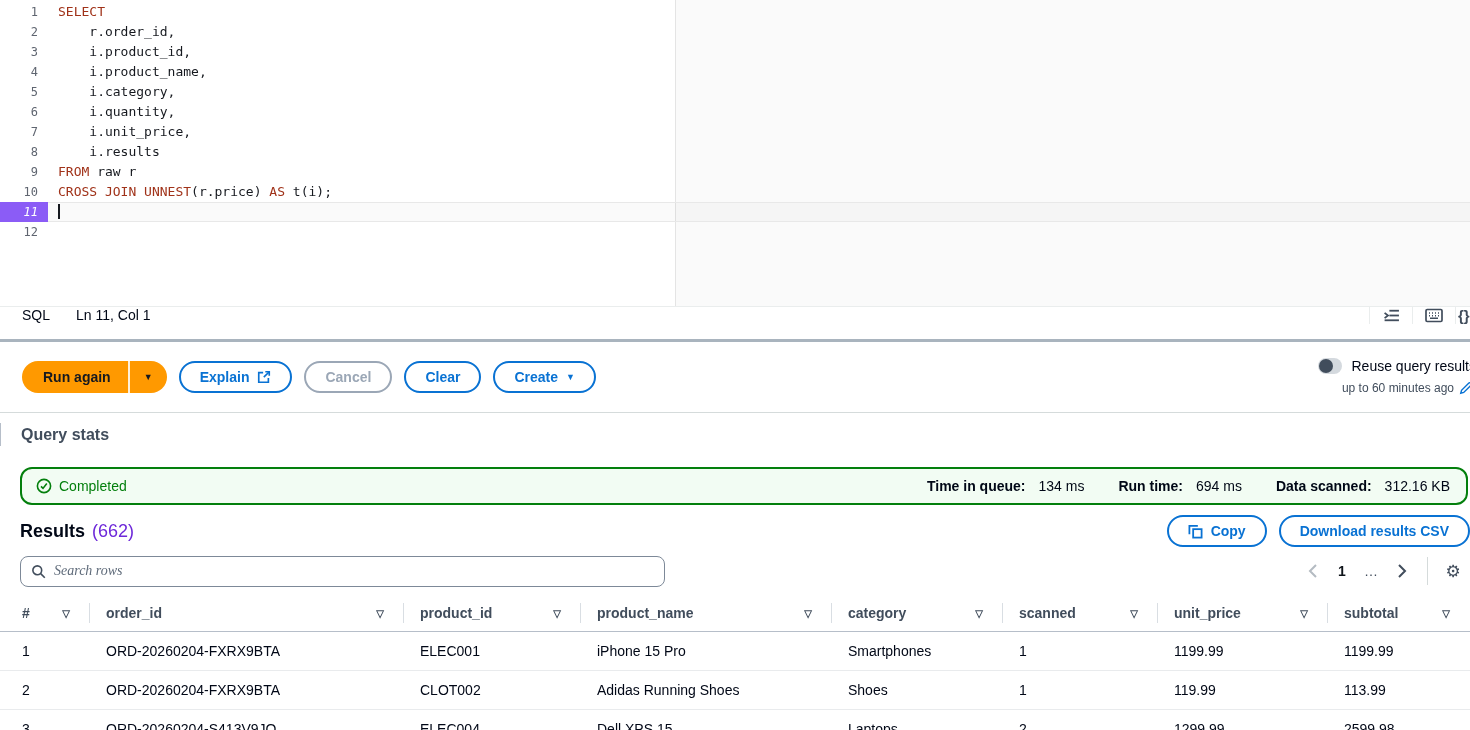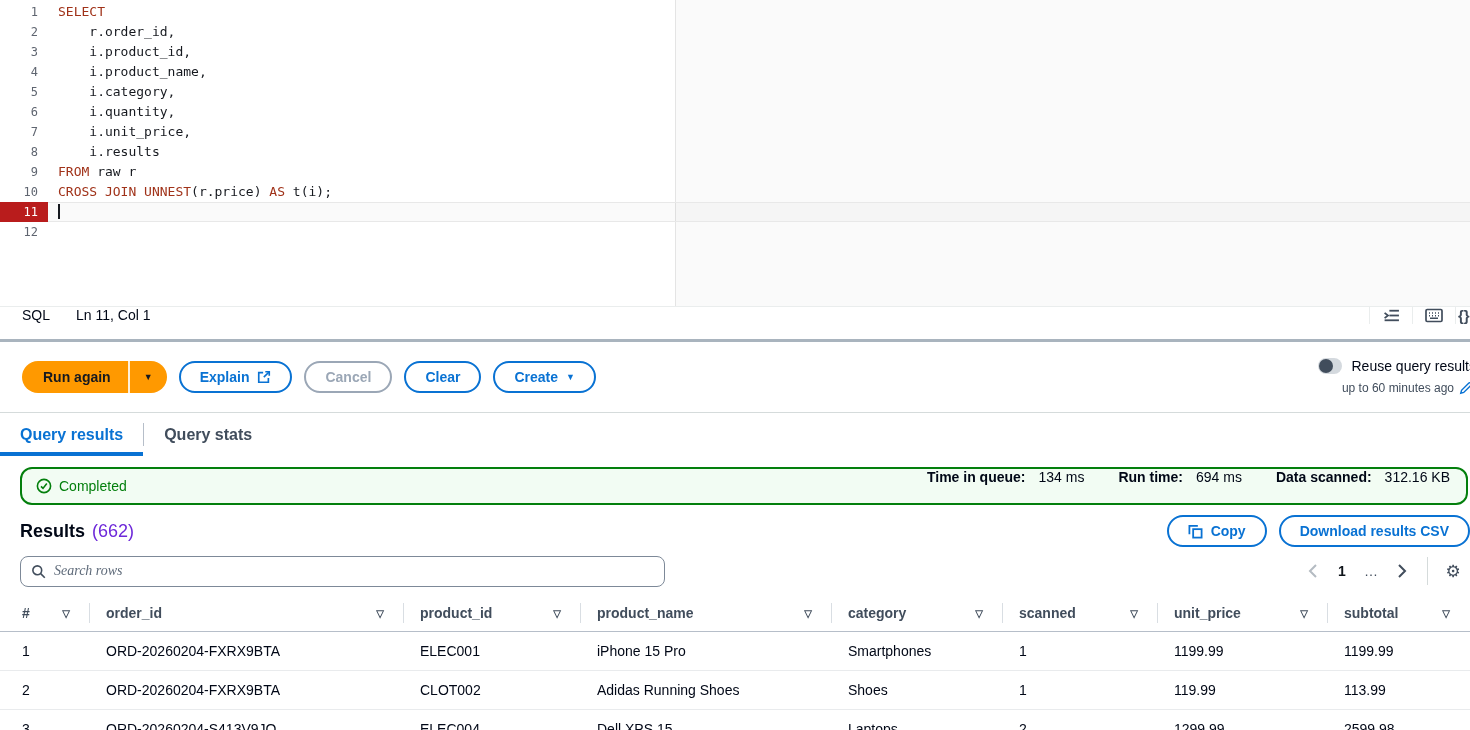--- a/index.html
+++ b/index.html
@@ -9,21 +9,21 @@
   
   .editor { position:relative; height:306px; padding-top:2px; background:#fff; }
   .print-margin-shade { position:absolute; top:0; bottom:0; left:676px; right:0; background:#fafafa; }
   .print-margin { position:absolute; top:0; bottom:0; left:675px; width:1px; background:#e4e4e4; }
   .code-line { position:relative; display:flex; height:20px; line-height:20px;
     font-family:"DejaVu Sans Mono", monospace; font-size:13px; }
   .gutter-cell { width:48px; flex:none; text-align:right; padding-right:10px;
     color:#5f6570; font-size:12px; position:relative; z-index:2; }
   .code-content { padding-left:10px; white-space:pre; color:#16191f; position:relative; z-index:2; }
   .kw { color:var(--keyword); }
-  .code-line.active .gutter-cell { background:#b91c1c; color:#fff; }
+  .code-line.active .gutter-cell { background:#8b5cf6; color:#fff;font-style:italic; }
   .line-band { position:absolute; left:48px; right:0; top:0; bottom:0; z-index:1;
     background:rgba(0,0,0,0.02); border-top:1px solid #e8e8e8; border-bottom:1px solid #e8e8e8; }
   .caret-bar { display:inline-block; width:2px; height:15px; background:#16191f; vertical-align:-3px; }
 
   
   .statusbar { height:36px; border-top:1px solid #eaeded; border-bottom:3px solid #a9b4be;
     display:flex; align-items:flex-start; font-size:14px; }
   .sb-left { display:flex; align-items:center; gap:26px; padding-left:22px; }
   .sb-right { margin-left:auto; display:flex; align-items:stretch; }
   .sb-sep { width:1px; background:#eaeded; }
@@ -53,21 +53,21 @@
   
   .tabs { border-top:1px solid #d5dbdb; height:44px; display:flex; align-items:stretch; }
   .tab { position:relative; display:flex; align-items:center; padding:0 20px;
     font-size:16px; font-weight:700; color:#414d5c; cursor:pointer; }
   .tab.active { color:var(--accent); }
   .tab.active::after { content:""; position:absolute; left:0; right:0; bottom:0; height:4px; background:var(--accent); }
   .tab-sep { width:1px; background:#b6bec9; margin:10px 0; }
 
   
   .banner { margin:11px 2px 4px 20px; height:38px; border:2px solid var(--green); background:#f2fcf3;
-    border-radius:12px; display:flex; padding:0 16px 0 14px; }
+    border-radius:12px; display:flex; align-items:center; padding:0 16px 0 14px; }
   .banner-left { display:flex; align-items:center; gap:7px; color:var(--green); font-size:14px; }
   .banner-stats { margin-left:auto; display:flex; gap:34px; }
   .stat { display:flex; gap:13px; font-size:14px; color:#000716; }
   .stat b { font-weight:700; }
 
   
   .results-row { margin:9px 0 0 20px; height:34px; display:flex; align-items:center; }
   .results-title { font-size:18px; font-weight:700; }
   .results-count { font-size:18px; color:#6d28d9; margin-left:7px; }
   .results-actions { margin-left:auto; display:flex; gap:12px; }
@@ -231,23 +231,20 @@
     <div class="reuse-sub">
       <span>up to 60 minutes ago</span>
       <svg width="14" height="14" viewBox="0 0 16 16" fill="none" stroke="#0972d3" stroke-width="1.6">
         <path d="M2 14l.9-3.4 8.4-8.4a1 1 0 0 1 1.4 0l1.1 1.1a1 1 0 0 1 0 1.4l-8.4 8.4L2 14z"></path>
       </svg>
     </div>
   </div>
 </div>
 
 <div class="tabs">
-  <div class="tab active">
-    <span>Query results</span>
-  </div>
   <div class="tab-sep"></div>
   <div class="tab">
     <span>Query stats</span>
   </div>
 </div>
 
 <div class="banner">
   <div class="banner-left">
     <svg width="16" height="16" viewBox="0 0 16 16" fill="none" stroke="currentColor" stroke-width="1.6">
       <circle cx="8" cy="8" r="6.6"></circle>

